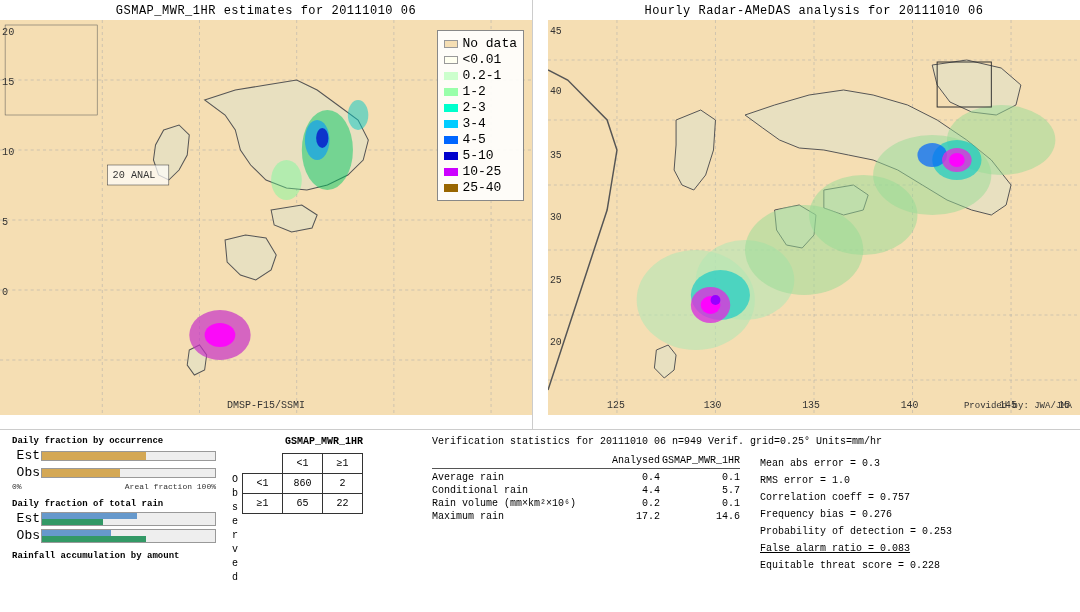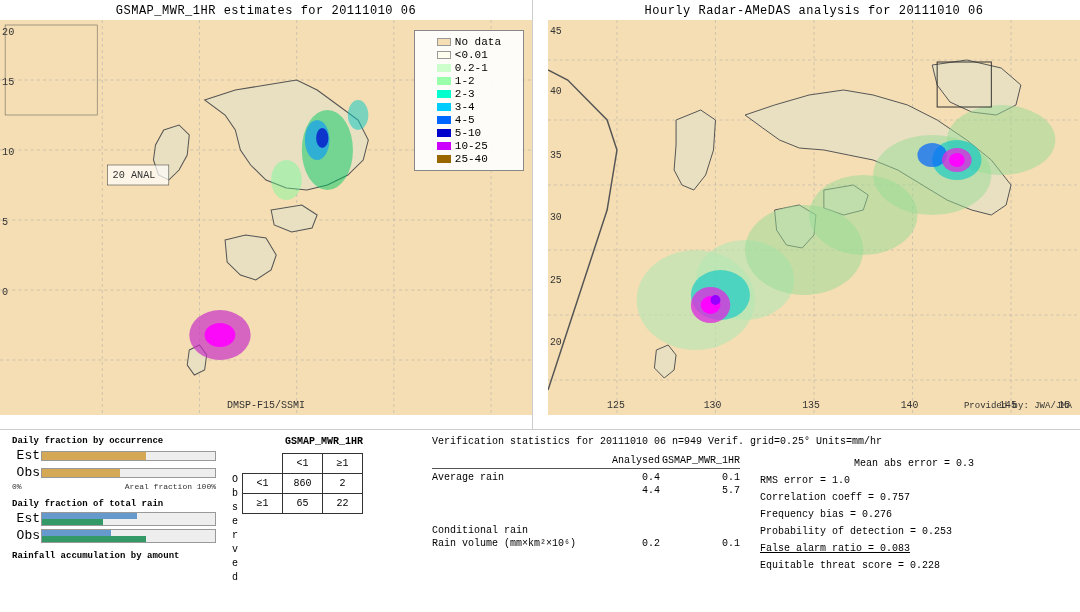--- a/index.html
+++ b/index.html
@@ -53,22 +53,22 @@
       overflow: hidden;
     }
 
     
     .legend-box {
       position: absolute;
       right: 8px;
       top: 10px;
       background: rgba(255,255,255,0.9);
       border: 1px solid #888;
-      padding: 4px 22px;
-      font-size: 11px;
+      padding: 4px 6px;
+      font-size: 13px;
     }
 
     .legend-item {
       display: flex;
       align-items: center;
       margin: 1px 0;
     }
 
     .legend-color {
       width: 14px;
@@ -531,35 +531,40 @@
             <span style="width:80px;text-align:right;">GSMAP_MWR_1HR</span>
           </div>
           <div style="border-top:1px solid #555; margin-bottom:3px;"></div>
           <div id="metrics-rows">
               <div style="display: flex; margin: 2px 0px; font-size: 10px;">
     <span style="flex:1;">Average rain</span>
     <span style="width:60px;text-align:right;">0.4</span>
     <span style="width:80px;text-align:right;">0.1</span>
   </div>
               <div style="display: flex; margin: 2px 0px; font-size: 10px;">
-    <span style="flex:1;margin-top:40px;">Conditional rain</span>
+    <span style="flex:1;">Conditional rain</span>
     <span style="width:60px;text-align:right;">4.4</span>
     <span style="width:80px;text-align:right;">5.7</span>
   </div>
               <div style="display: flex; margin: 2px 0px; font-size: 10px;">
     <span style="flex:1;">Rain volume (mm×km²×10⁶)</span>
     <span style="width:60px;text-align:right;">0.2</span>
     <span style="width:80px;text-align:right;">0.1</span>
   </div>
+              <div style="display: flex; margin: 2px 0px; font-size: 10px;">
+    <span style="flex:1;">Maximum rain</span>
+    <span style="width:60px;text-align:right;">17.2</span>
+    <span style="width:80px;text-align:right;">14.6</span>
+  </div>
             </div>
         </div>
 
         <div class="stats-right-col">
           <div class="right-stats-block" id="right-stats">
-              <p style="margin: 1px 0px; text-align: center;">Mean abs error = 0.3</p>
+              <p style="margin: 1px 0px;">Mean abs error = 0.3</p>
               <p style="margin: 1px 0px;">RMS error = 1.0</p>
               <p style="margin: 1px 0px;">Correlation coeff = 0.757</p>
               <p style="margin: 1px 0px;">Frequency bias = 0.276</p>
               <p style="margin: 1px 0px;">Probability of detection = 0.253</p>
               <p style="margin: 1px 0px; text-decoration: underline;">False alarm ratio = 0.083</p>
               <p style="margin: 1px 0px;">Equitable threat score = 0.228</p>
             </div>
         </div>
       </div>
     </div>

